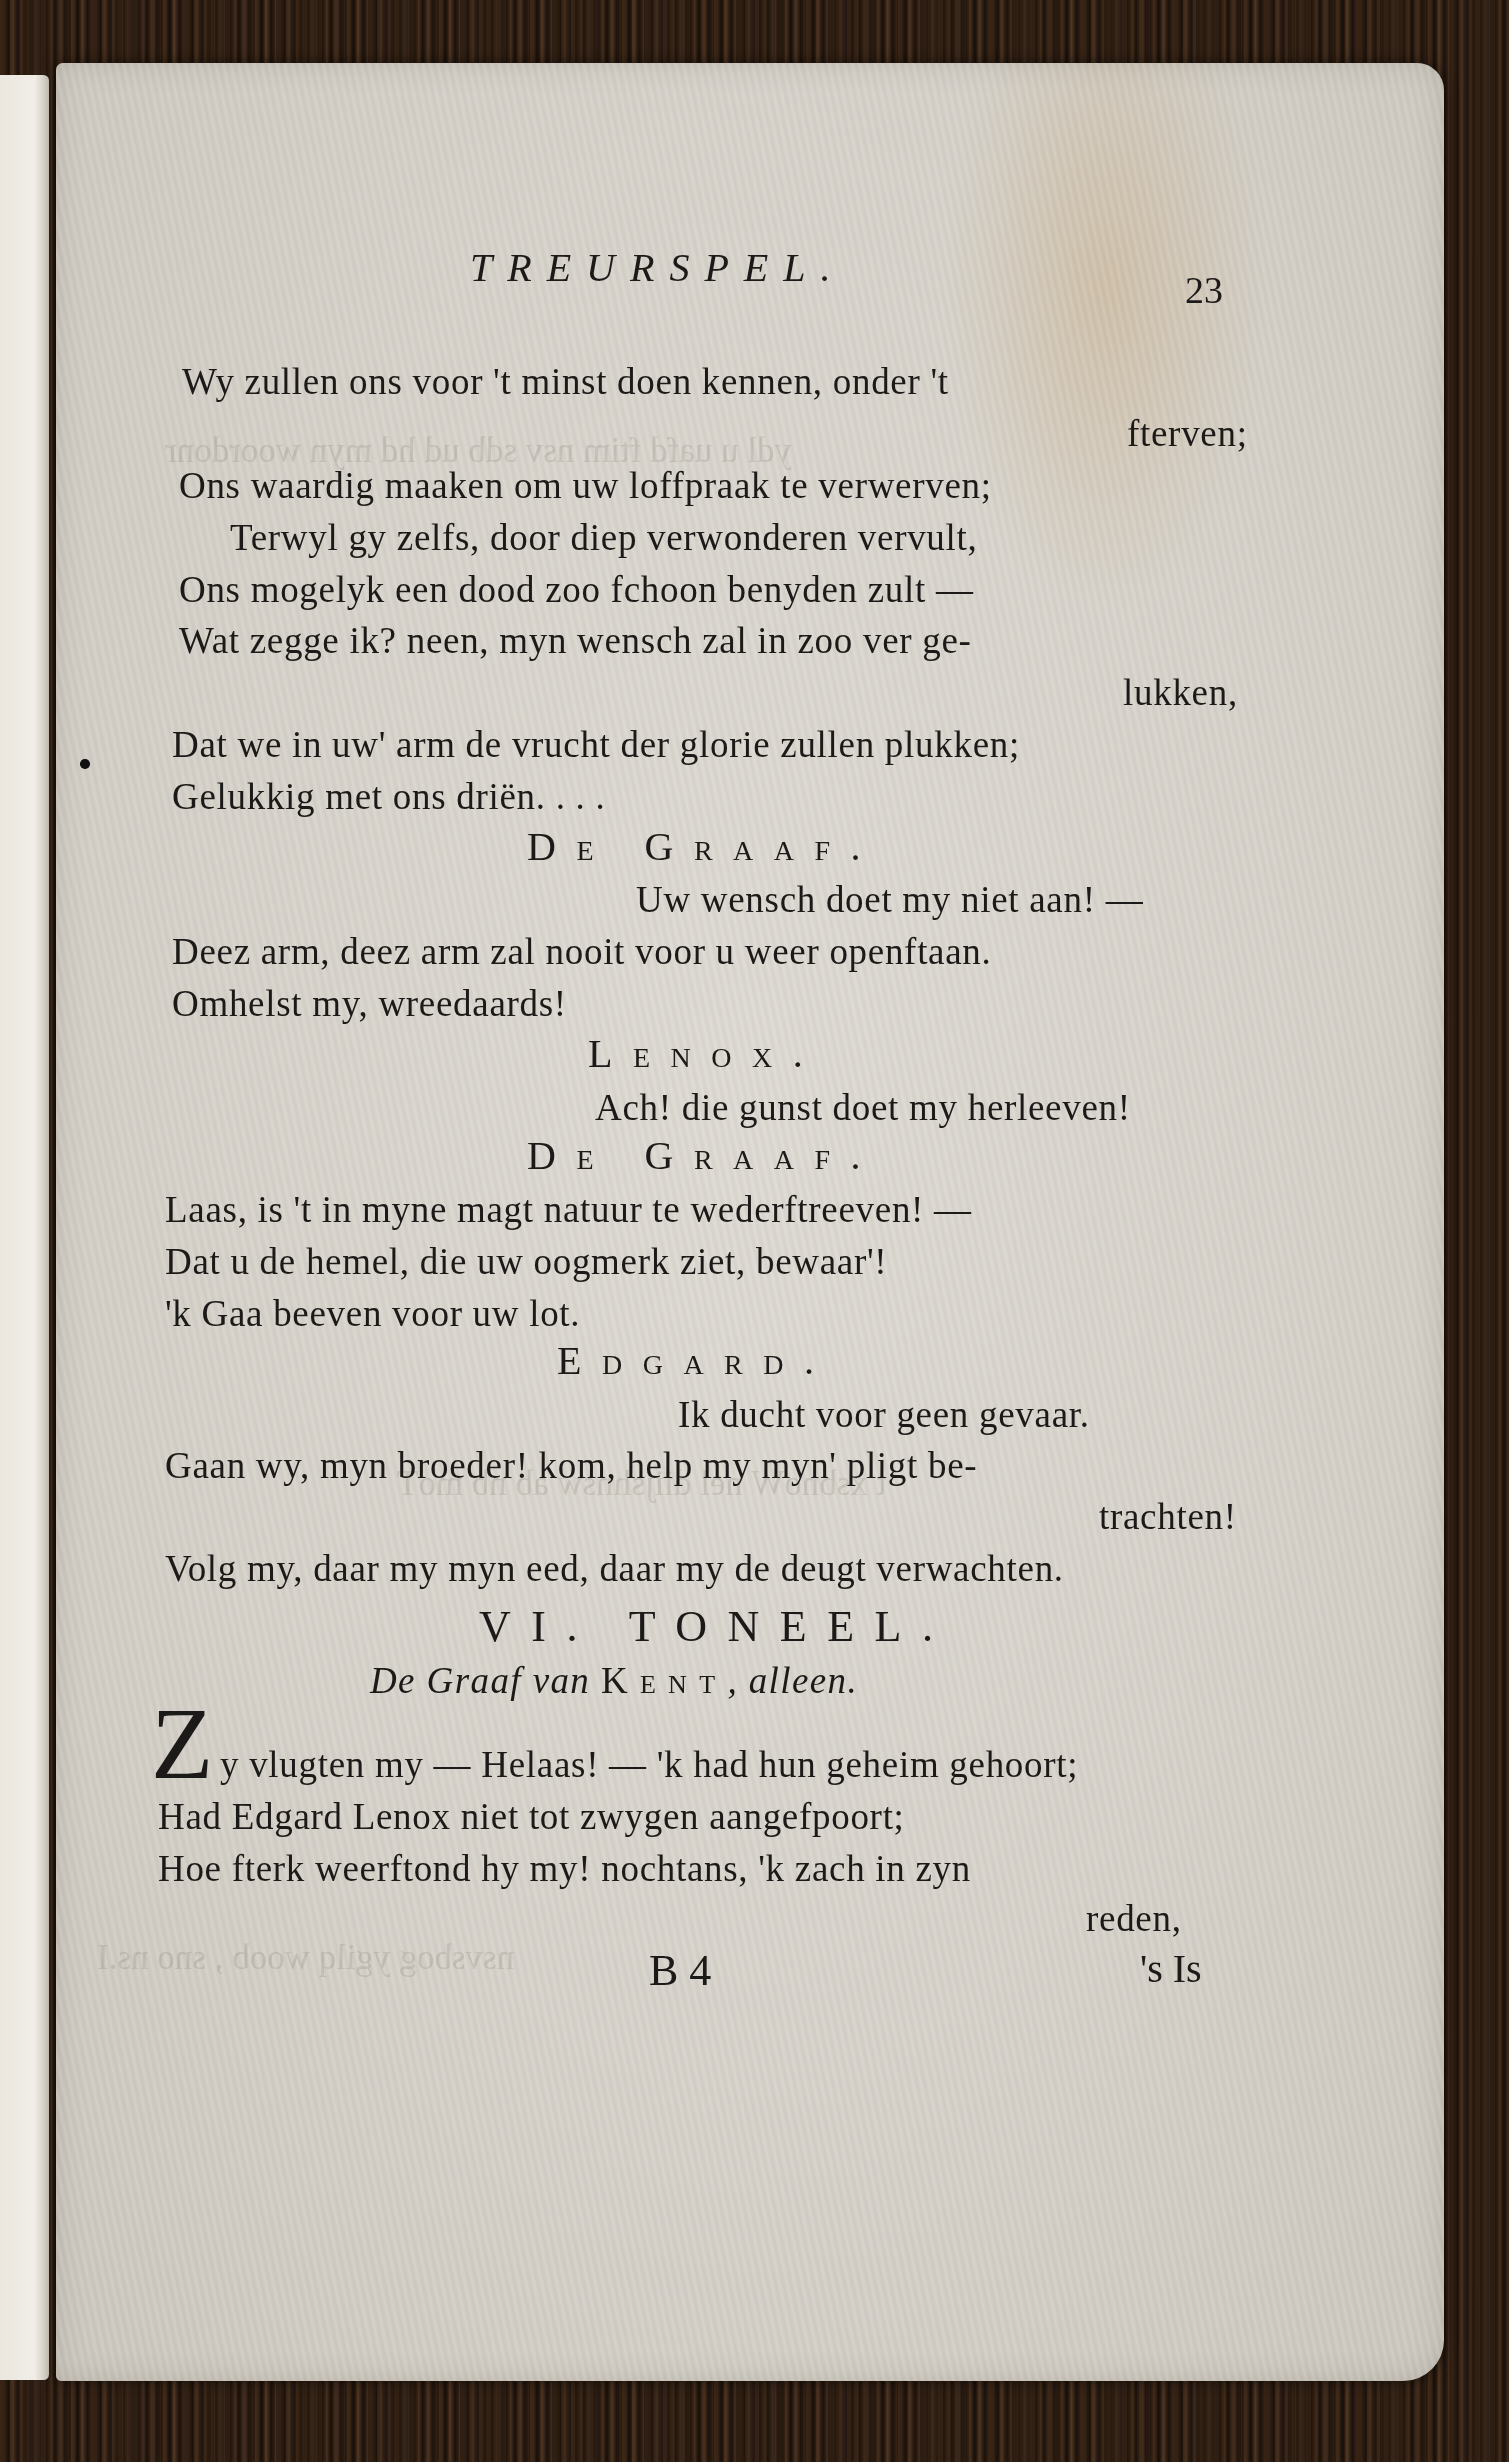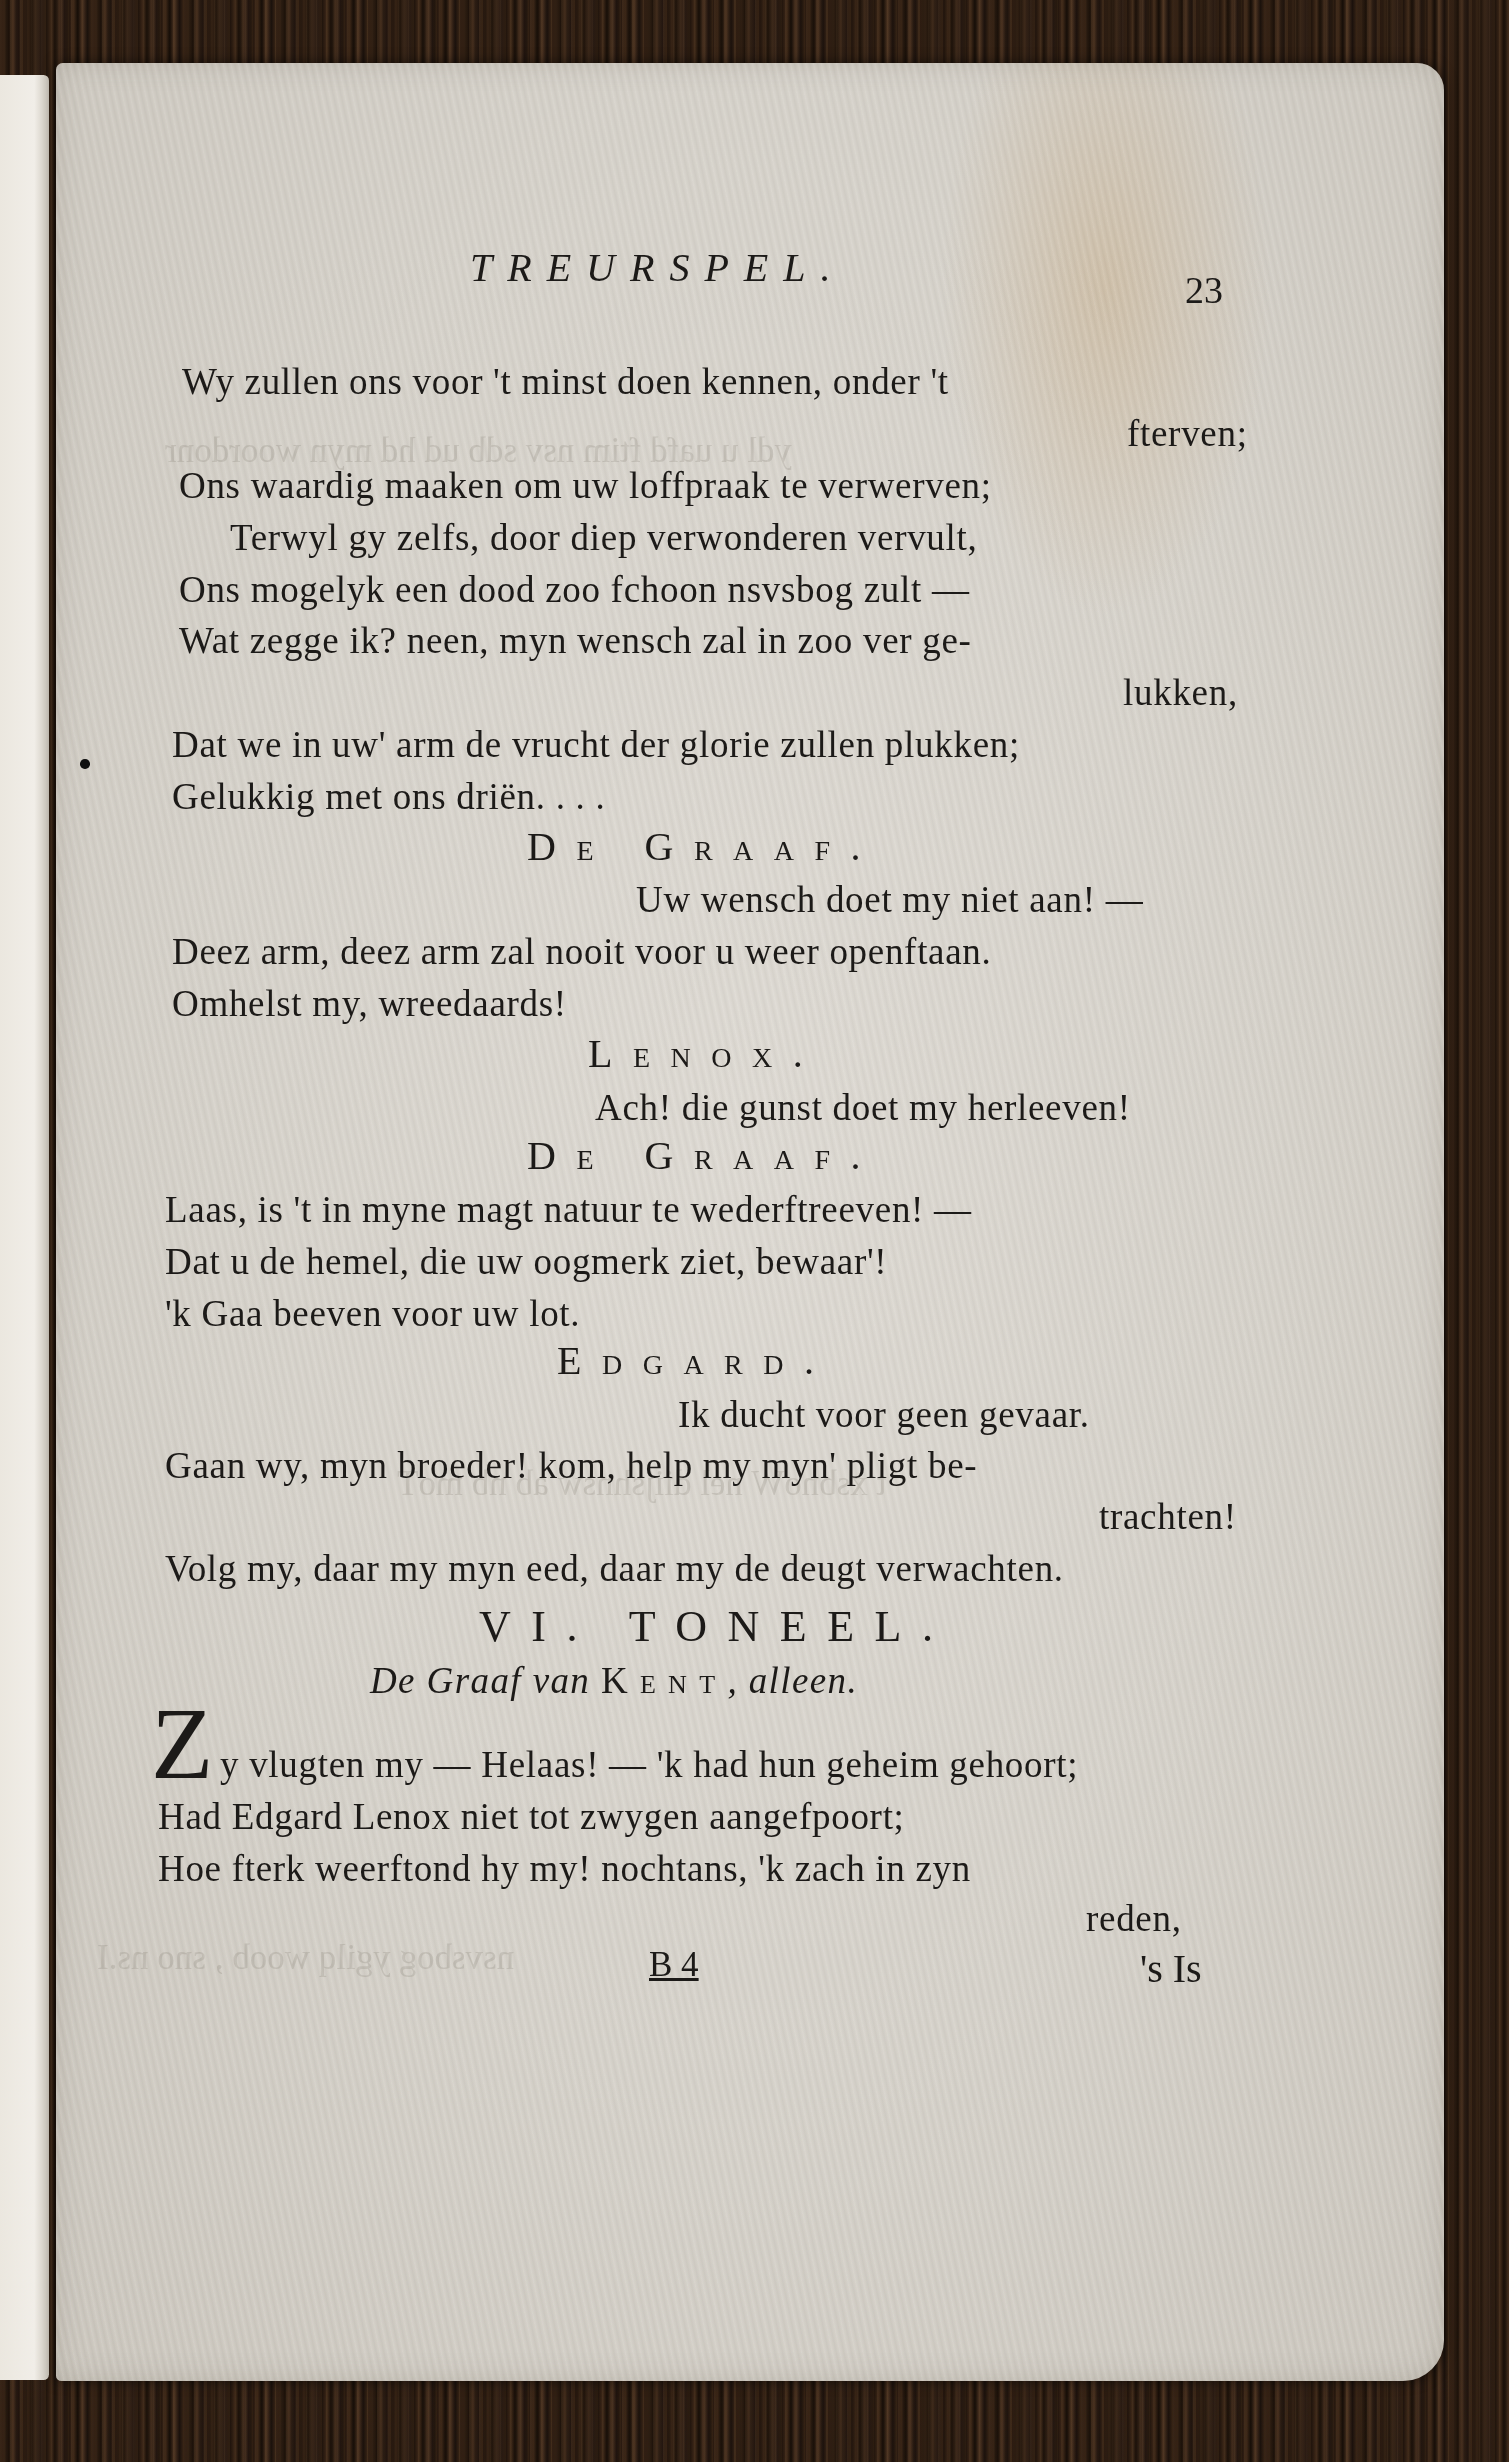--- a/index.html
+++ b/index.html
@@ -36,21 +36,21 @@
     .running-head {
       top: 181px; left: 414px; font-style: italic; font-size: 40px; letter-spacing: 15px;
     }
     .page-number { top: 205px; left: 1129px; font-size: 38px; }
     .verse { font-size: 37px; line-height: 52px; letter-spacing: 0.7px; }
     .speaker { font-size: 40px; letter-spacing: 20.5px; font-variant: small-caps; }
     .scene-heading { font-size: 44px; letter-spacing: 20.5px; }
     .stage-direction { font-size: 37px; font-style: italic; letter-spacing: 1.4px; }
     .stage-direction .caps { font-style: normal; font-variant: small-caps; letter-spacing: 12.3px; }
     .drop-cap { font-size: 102px; line-height: 1; }
-    .signature { font-size: 35px; text-decoration: underline; }
+    .signature { font-size: 44px; }
     .catchword { font-size: 40px; }
     .ghost {
       position: absolute; color: rgba(80,70,60,0.14); font-size: 35px; transform: scaleX(-1); white-space: nowrap;
     }
     .dot { position: absolute; width: 9.5px; height: 9.5px; border-radius: 50%; background: #111; }
   </style>
 </head>
 <body>
 
 <div class="wood-overlay"></div>
@@ -63,21 +63,21 @@
   <div class="ghost" style="top:1401px;left:341px;">t xsbnoW nel diijshnsw ab nb moT</div>
   <div class="ghost" style="top:1875px;left:41px;">nsvsbog ygilq woob , sno ns.I</div>
 
   <div class="ink running-head">TREURSPEL.</div>
   <div class="ink page-number">23</div>
 
   <div class="ink verse" style="top:293px;left:126px;">Wy zullen ons voor 't minst doen kennen, onder 't</div>
   <div class="ink verse" style="top:345px;left:1071px;">fterven;</div>
   <div class="ink verse" style="top:397px;left:123px;text-align:center;">Ons waardig maaken om uw loffpraak te verwerven;</div>
   <div class="ink verse" style="top:449px;left:138px;margin-left:36px;">Terwyl gy zelfs, door diep verwonderen vervult,</div>
-  <div class="ink verse" style="top:501px;left:123px;">Ons mogelyk een dood zoo fchoon nsvsbog zult —</div>
+  <div class="ink verse" style="top:501px;left:123px;">Ons mogelyk een dood zoo fchoon benyden zult —</div>
   <div class="ink verse" style="top:552px;left:123px;">Wat zegge ik? neen, myn wensch zal in zoo ver ge-</div>
   <div class="ink verse" style="top:604px;left:1067px;">lukken,</div>
   <div class="ink verse" style="top:656px;left:116px;">Dat we in uw' arm de vrucht der glorie zullen plukken;</div>
   <div class="ink verse" style="top:708px;left:116px;">Gelukkig met ons driën. . . .</div>
 
   <div class="ink speaker" style="top:760px;left:471px;">De Graaf.</div>
   <div class="ink verse" style="top:811px;left:580px;">Uw wensch doet my niet aan! —</div>
   <div class="ink verse" style="top:863px;left:116px;">Deez arm, deez arm zal nooit voor u weer openftaan.</div>
   <div class="ink verse" style="top:915px;left:116px;">Omhelst my, wreedaards!</div>
 

